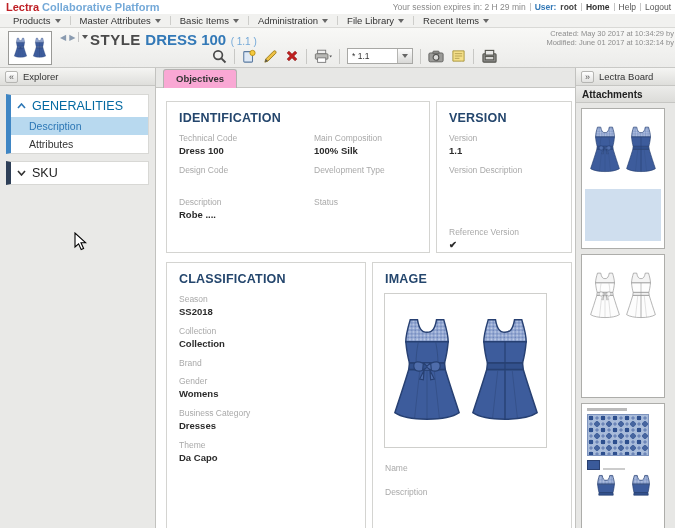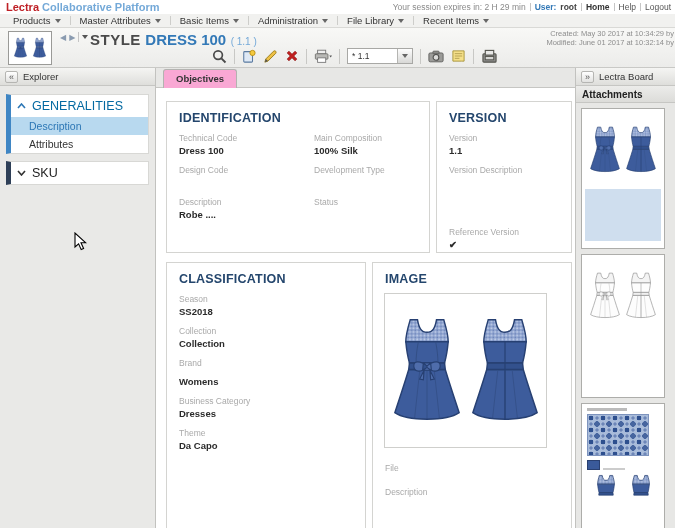--- a/index.html
+++ b/index.html
@@ -397,20 +397,21 @@
               <div class="val">SS2018</div>
             </div>
             <div class="fld">
               <div class="lab">Collection</div>
               <div class="val">Collection</div>
             </div>
             <div class="fld">
               <div class="lab">Brand</div>
             </div>
             <div class="fld">
+              <div class="lab">Gender</div>
               <div class="val">Womens</div>
             </div>
             <div class="fld">
               <div class="lab">Business Category</div>
               <div class="val">Dresses</div>
             </div>
             <div class="fld">
               <div class="lab">Theme</div>
               <div class="val">Da Capo</div>
             </div>
@@ -421,21 +422,21 @@
           <div class="ptitle2">IMAGE</div>
           <div class="imgbox">
             <svg width="76" height="142" viewBox="8 0 104 150">
                 <use href="#d-front"></use>
               </svg>
             <svg width="76" height="142" viewBox="8 0 104 150">
                 <use href="#d-back"></use>
               </svg>
           </div>
           <div class="fld img-name">
-            <div class="lab">File</div>
+            <div class="lab">Name</div>
             <div class="val"></div>
           </div>
           <div class="fld img-desc">
             <div class="lab">Description</div>
             <div class="val"></div>
           </div>
         </div>
 
       </div>
     </div>

